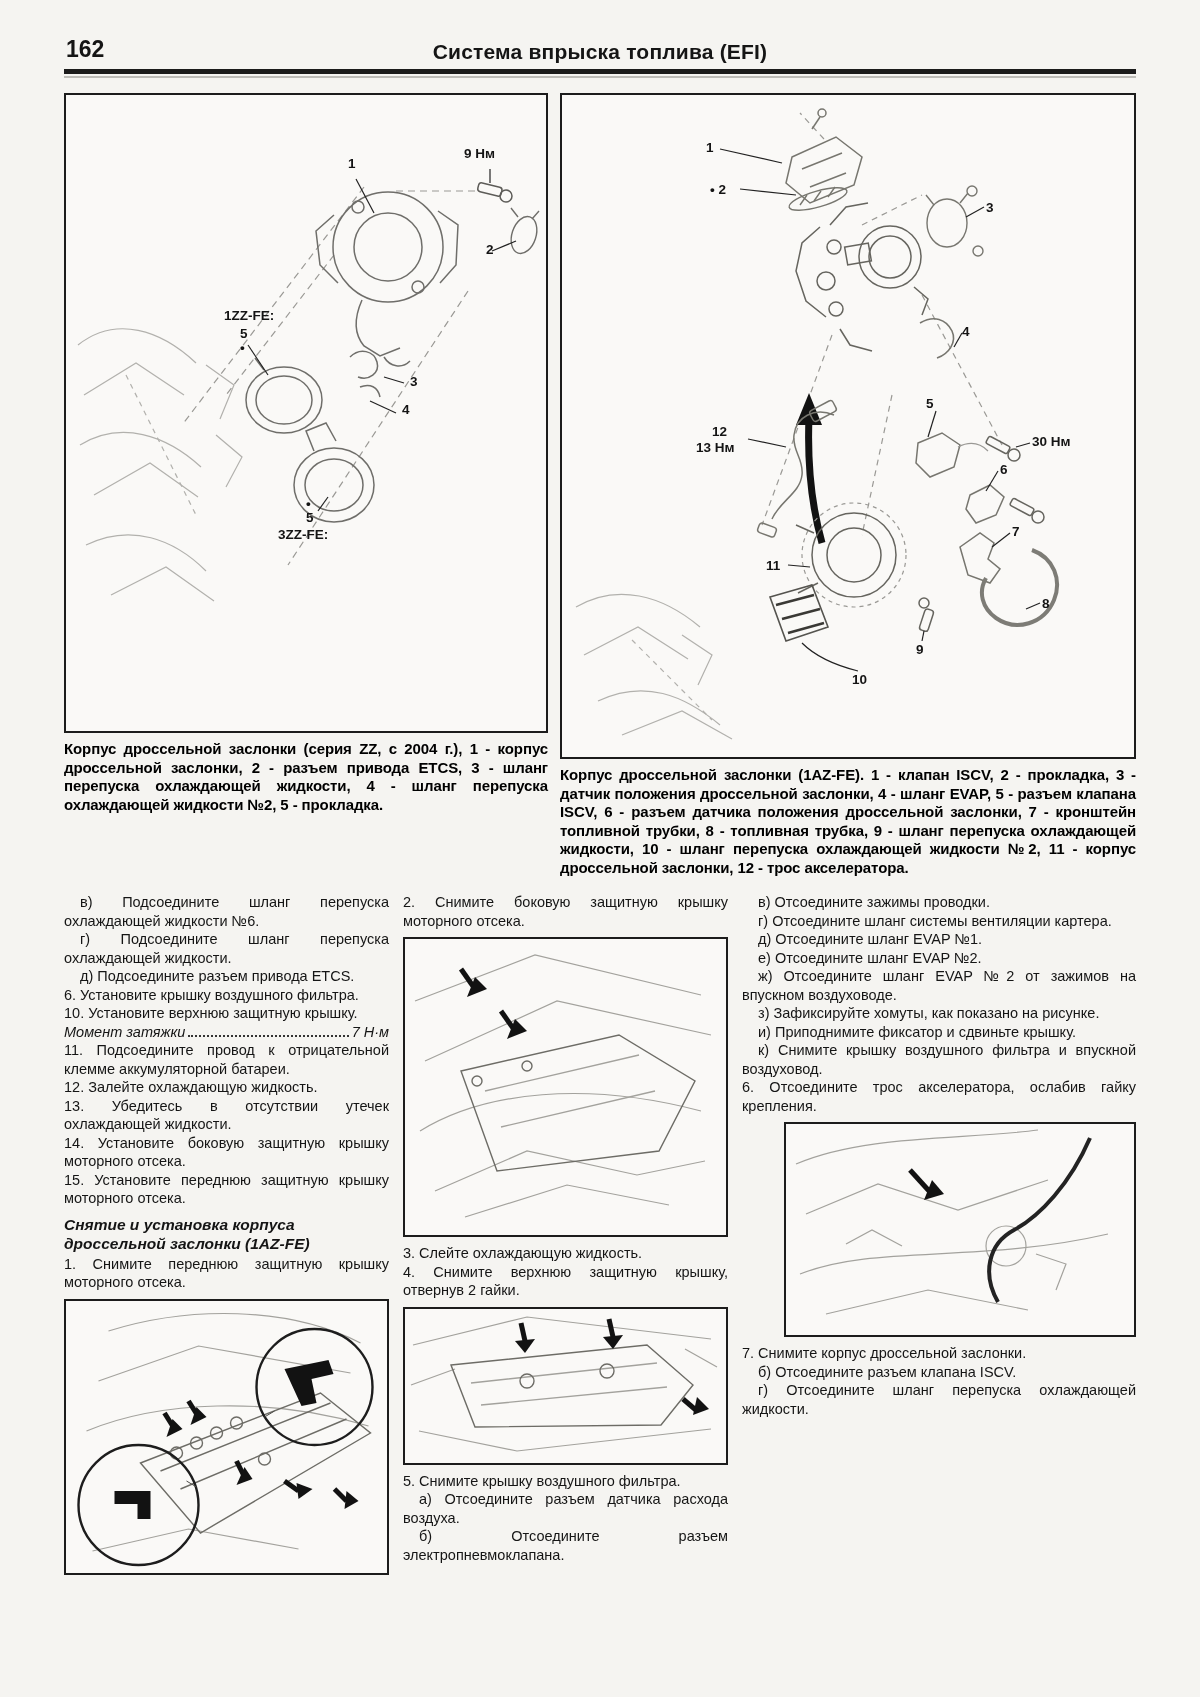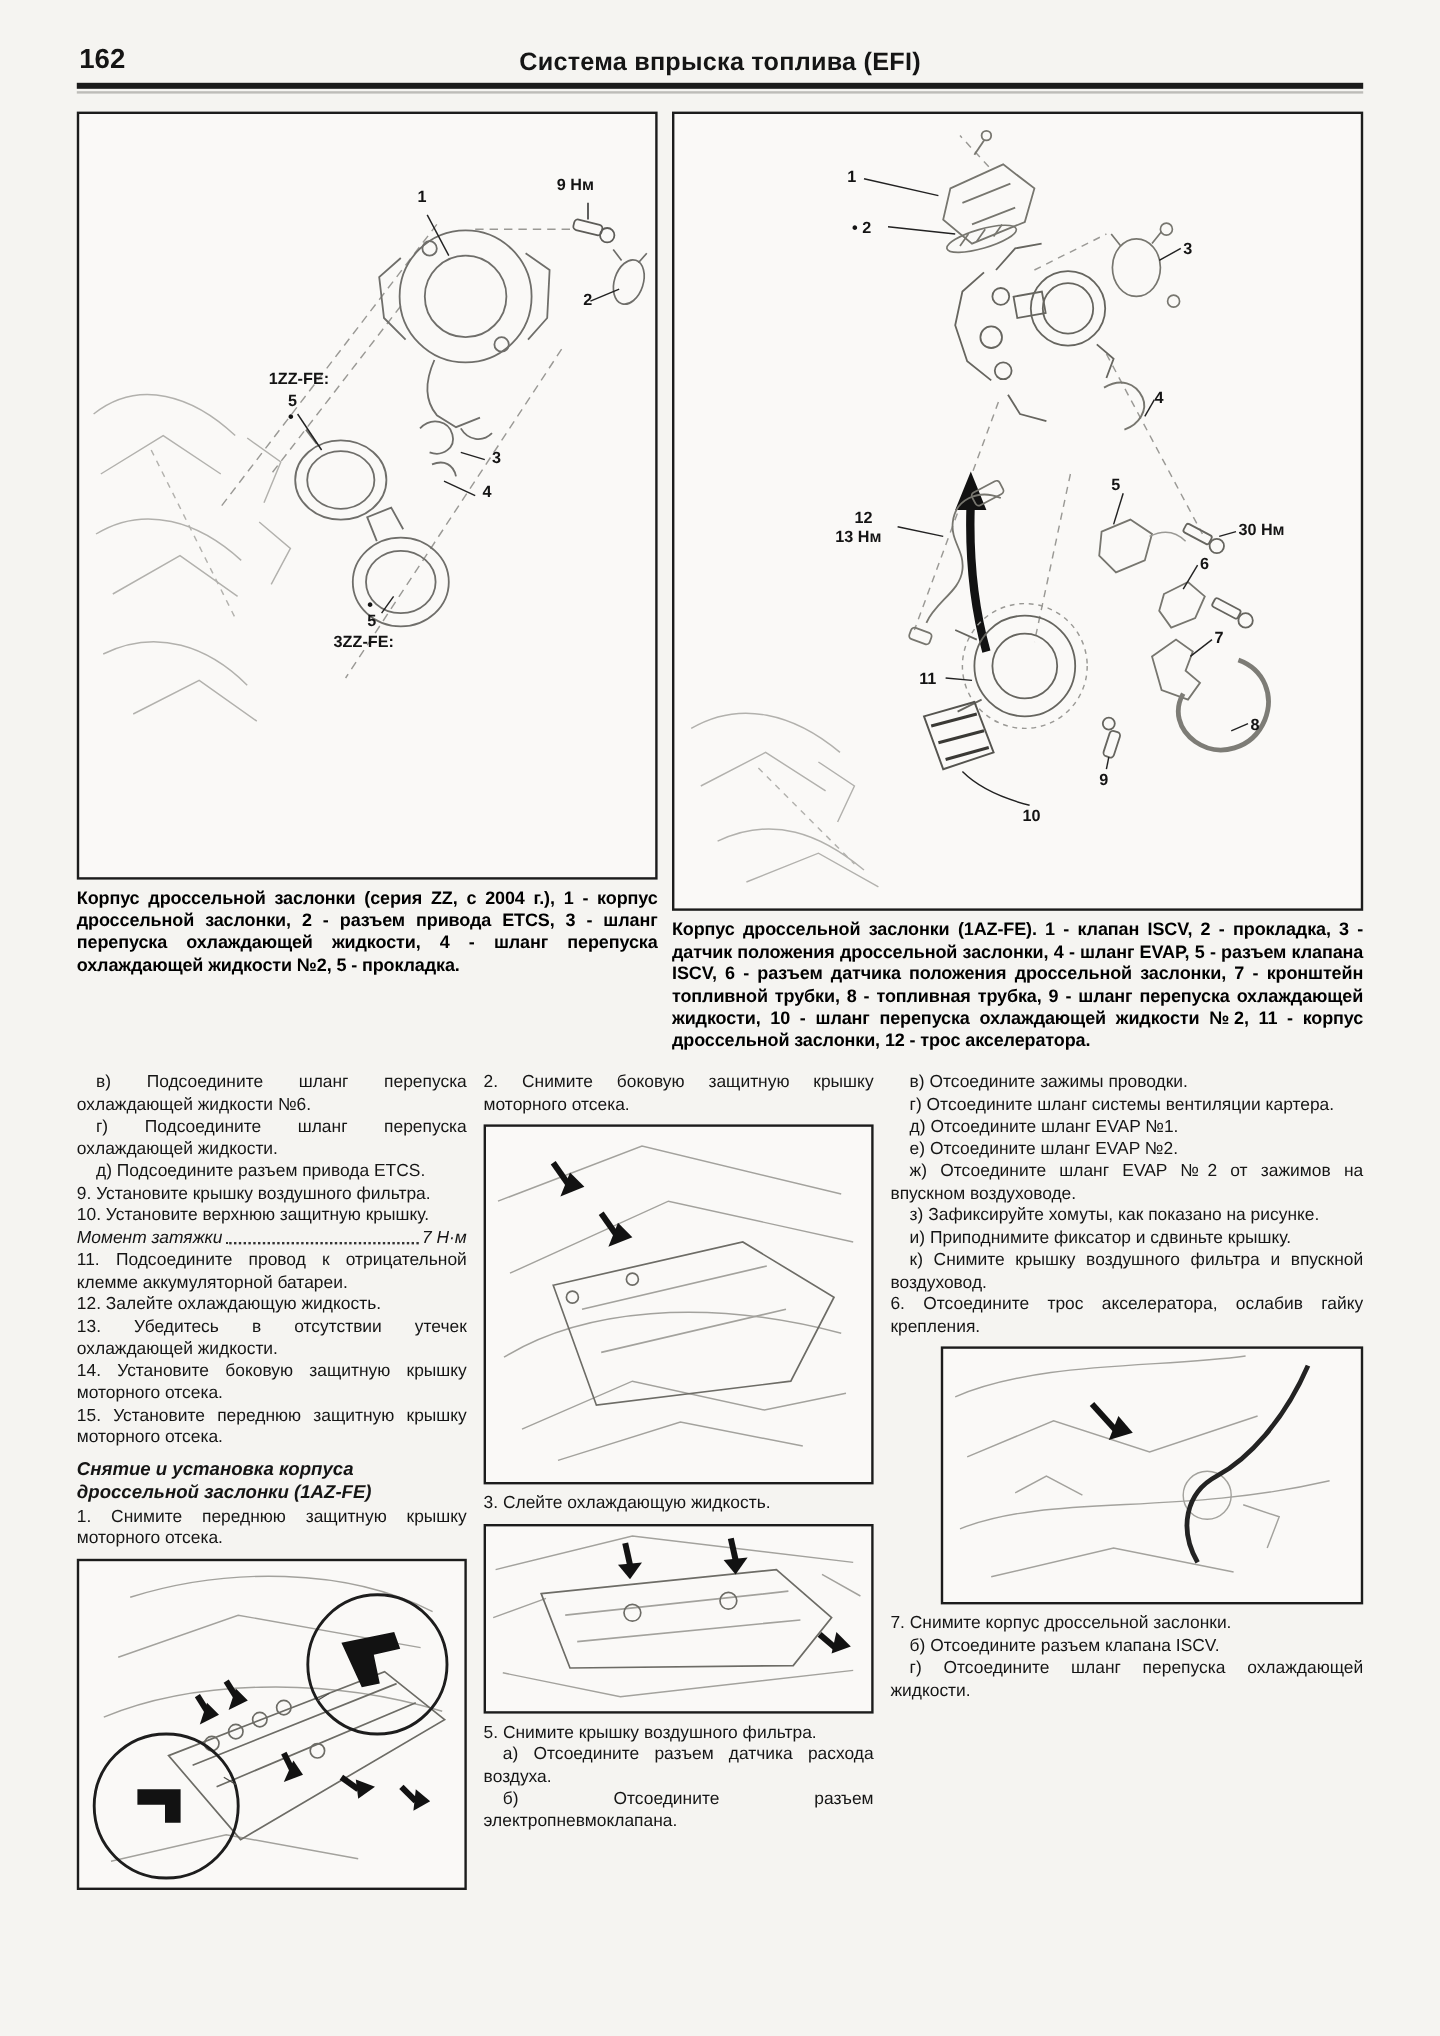--- a/index.html
+++ b/index.html
@@ -269,21 +269,21 @@
       <div class="fig-caption" style="width:576px">Корпус дроссельной заслонки (1AZ-FE). 1 - клапан ISCV, 2 - прокладка, 3 - датчик положения дроссельной заслонки, 4 - шланг EVAP, 5 - разъем клапана ISCV, 6 - разъем датчика положения дроссельной заслонки, 7 - кронштейн топливной трубки, 8 - топливная трубка, 9 - шланг перепуска охлаждающей жидкости, 10 - шланг перепуска охлаждающей жидкости №2, 11 - корпус дроссельной заслонки, 12 - трос акселератора.</div>
     </div>
   </div>
 
   <div class="body-row">
 
     <div class="col col-1">
       <p class="sub">в) Подсоедините шланг перепуска охлаждающей жидкости №6.</p>
       <p class="sub">г) Подсоедините шланг перепуска охлаждающей жидкости.</p>
       <p class="sub">д) Подсоедините разъем привода ETCS.</p>
-      <p>9. Установите крышку воздушного фильтра.</p>
+      <p>6. Установите крышку воздушного фильтра.</p>
       <p>10. Установите верхнюю защитную крышку.</p>
       <div class="torque">
         <span>Момент затяжки</span>
         <span class="torque-dots"></span>
         <span>7 Н·м</span>
       </div>
       <p>11. Подсоедините провод к отрицательной клемме аккумуляторной батареи.</p>
       <p>12. Залейте охлаждающую жидкость.</p>
       <p>13. Убедитесь в отсутствии утечек охлаждающей жидкости.</p>
       <p>14. Установите боковую защитную крышку моторного отсека.</p>
@@ -357,20 +357,21 @@
           <g fill="#121212">
             <path d="M56,30 l14,20" stroke="#121212" stroke-width="5"></path>
             <polygon points="62,58 82,50 70,38"></polygon>
             <path d="M96,72 l14,20" stroke="#121212" stroke-width="5"></path>
             <polygon points="102,100 122,92 110,80"></polygon>
           </g>
         </svg>
       </div>
 
       <p>3. Слейте охлаждающую жидкость.</p>
+      <p>4. Снимите верхнюю защитную крышку, отвернув 2 гайки.</p>
 
       <div class="mini-box mb-m2">
         <svg viewBox="0 0 321 154">
           <g stroke="#a3a29d" fill="none" stroke-width="1.2">
             <path d="M8,36 L122,8 L306,30"></path>
             <path d="M14,122 L112,142 L306,120"></path>
             <path d="M6,76 L50,60 M280,40 L312,58"></path>
           </g>
           <g stroke="#6d6c66" fill="none" stroke-width="1.4">
             <path d="M46,56 L242,36 L288,76 L256,116 L70,118 Z"></path>

